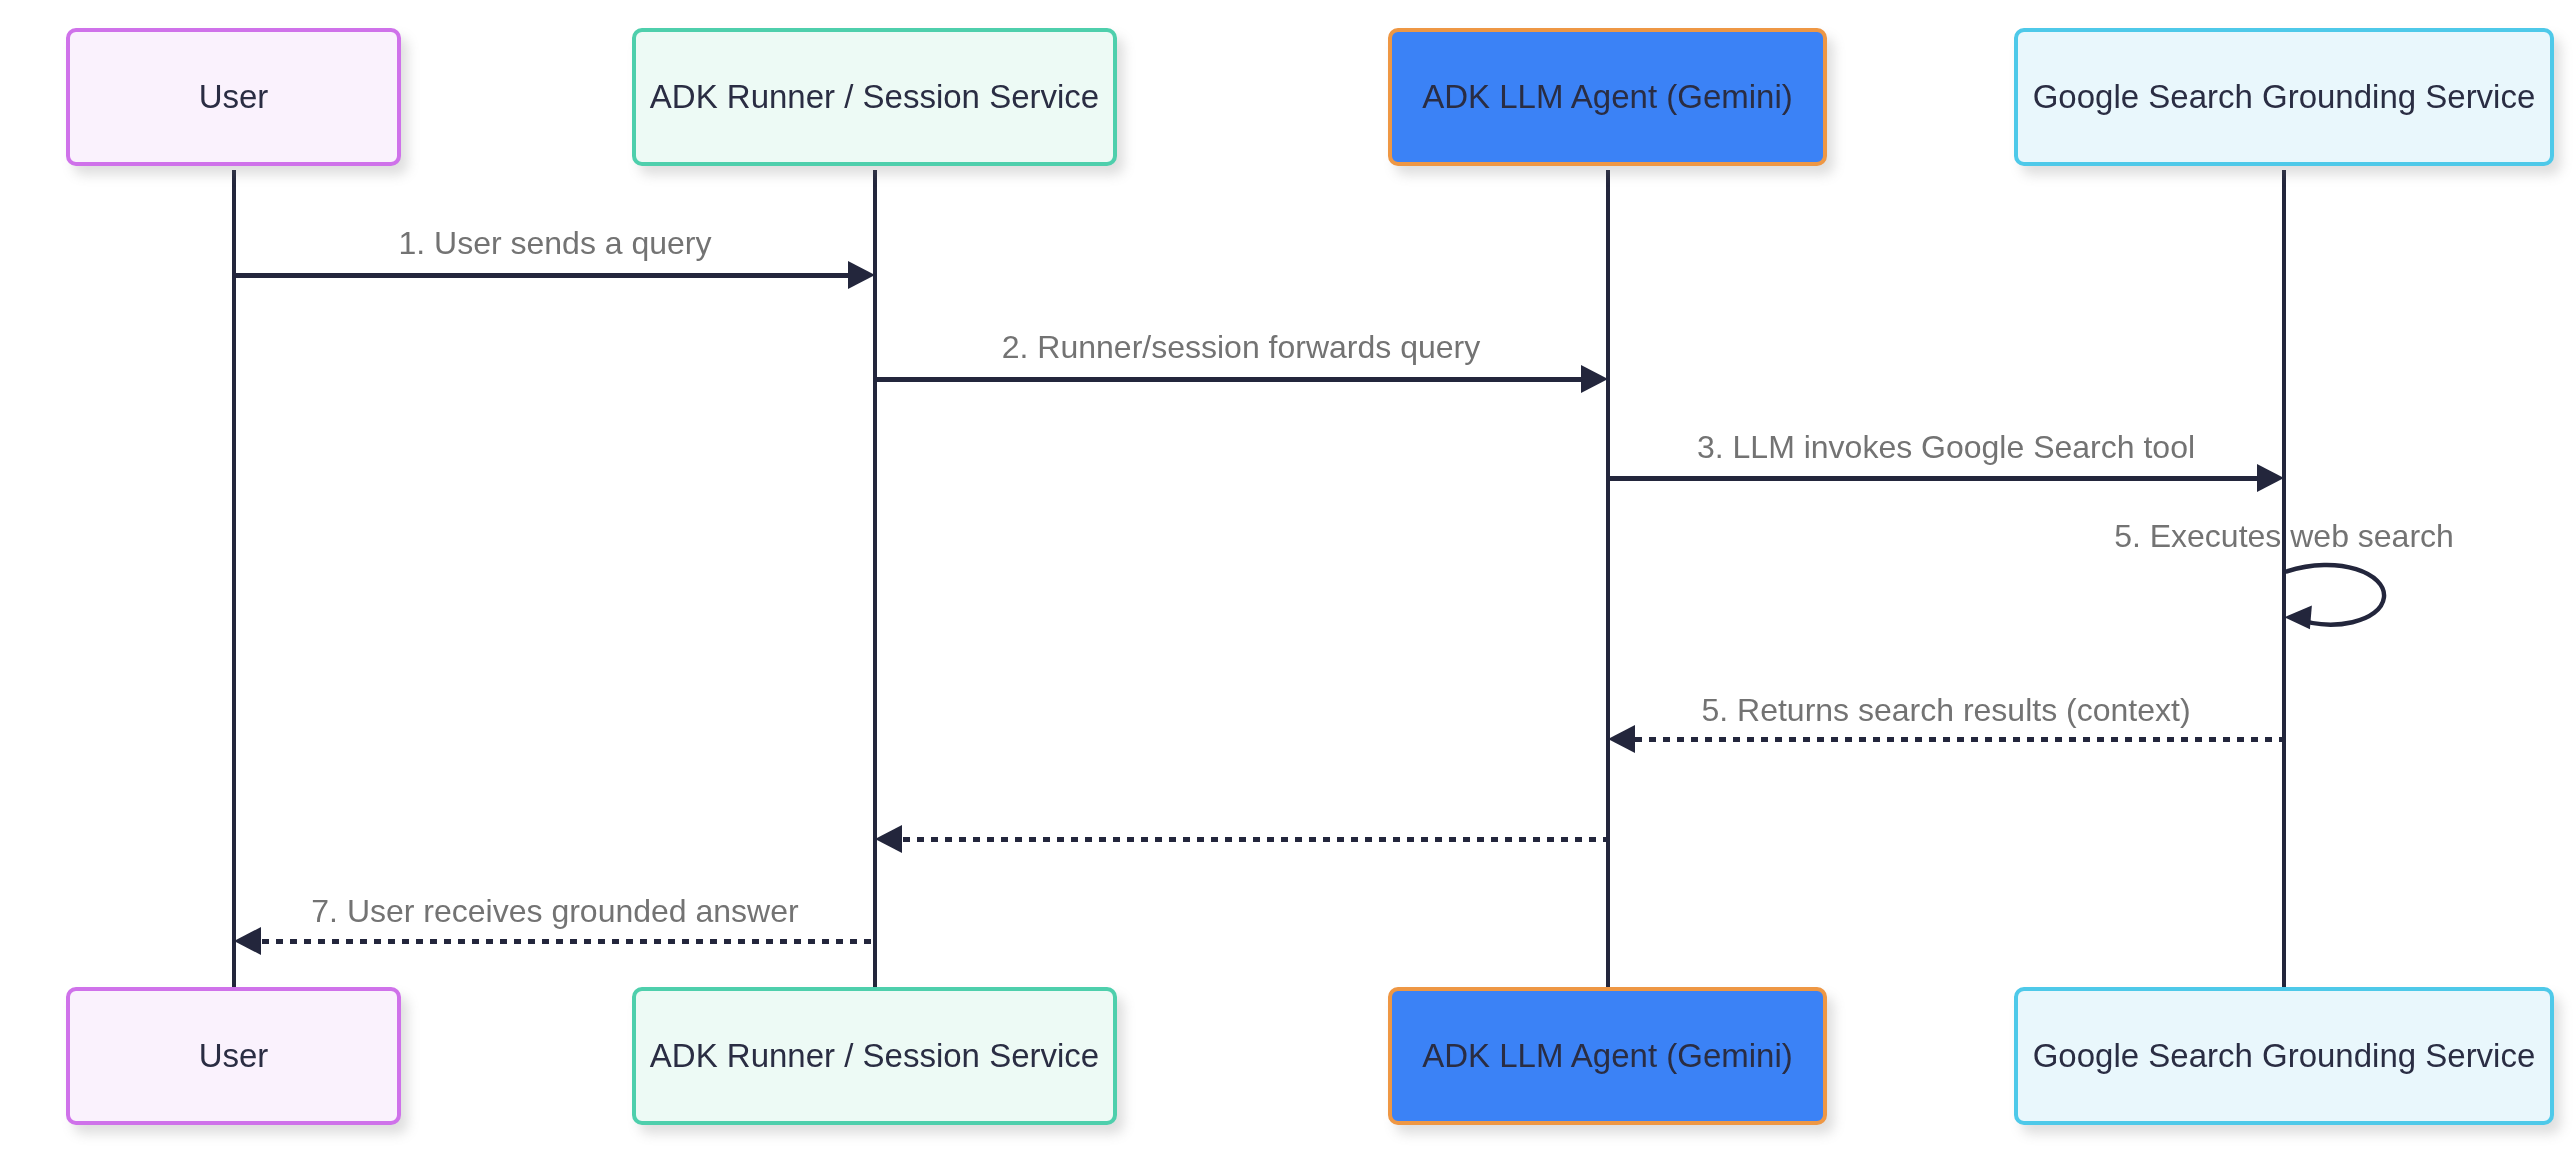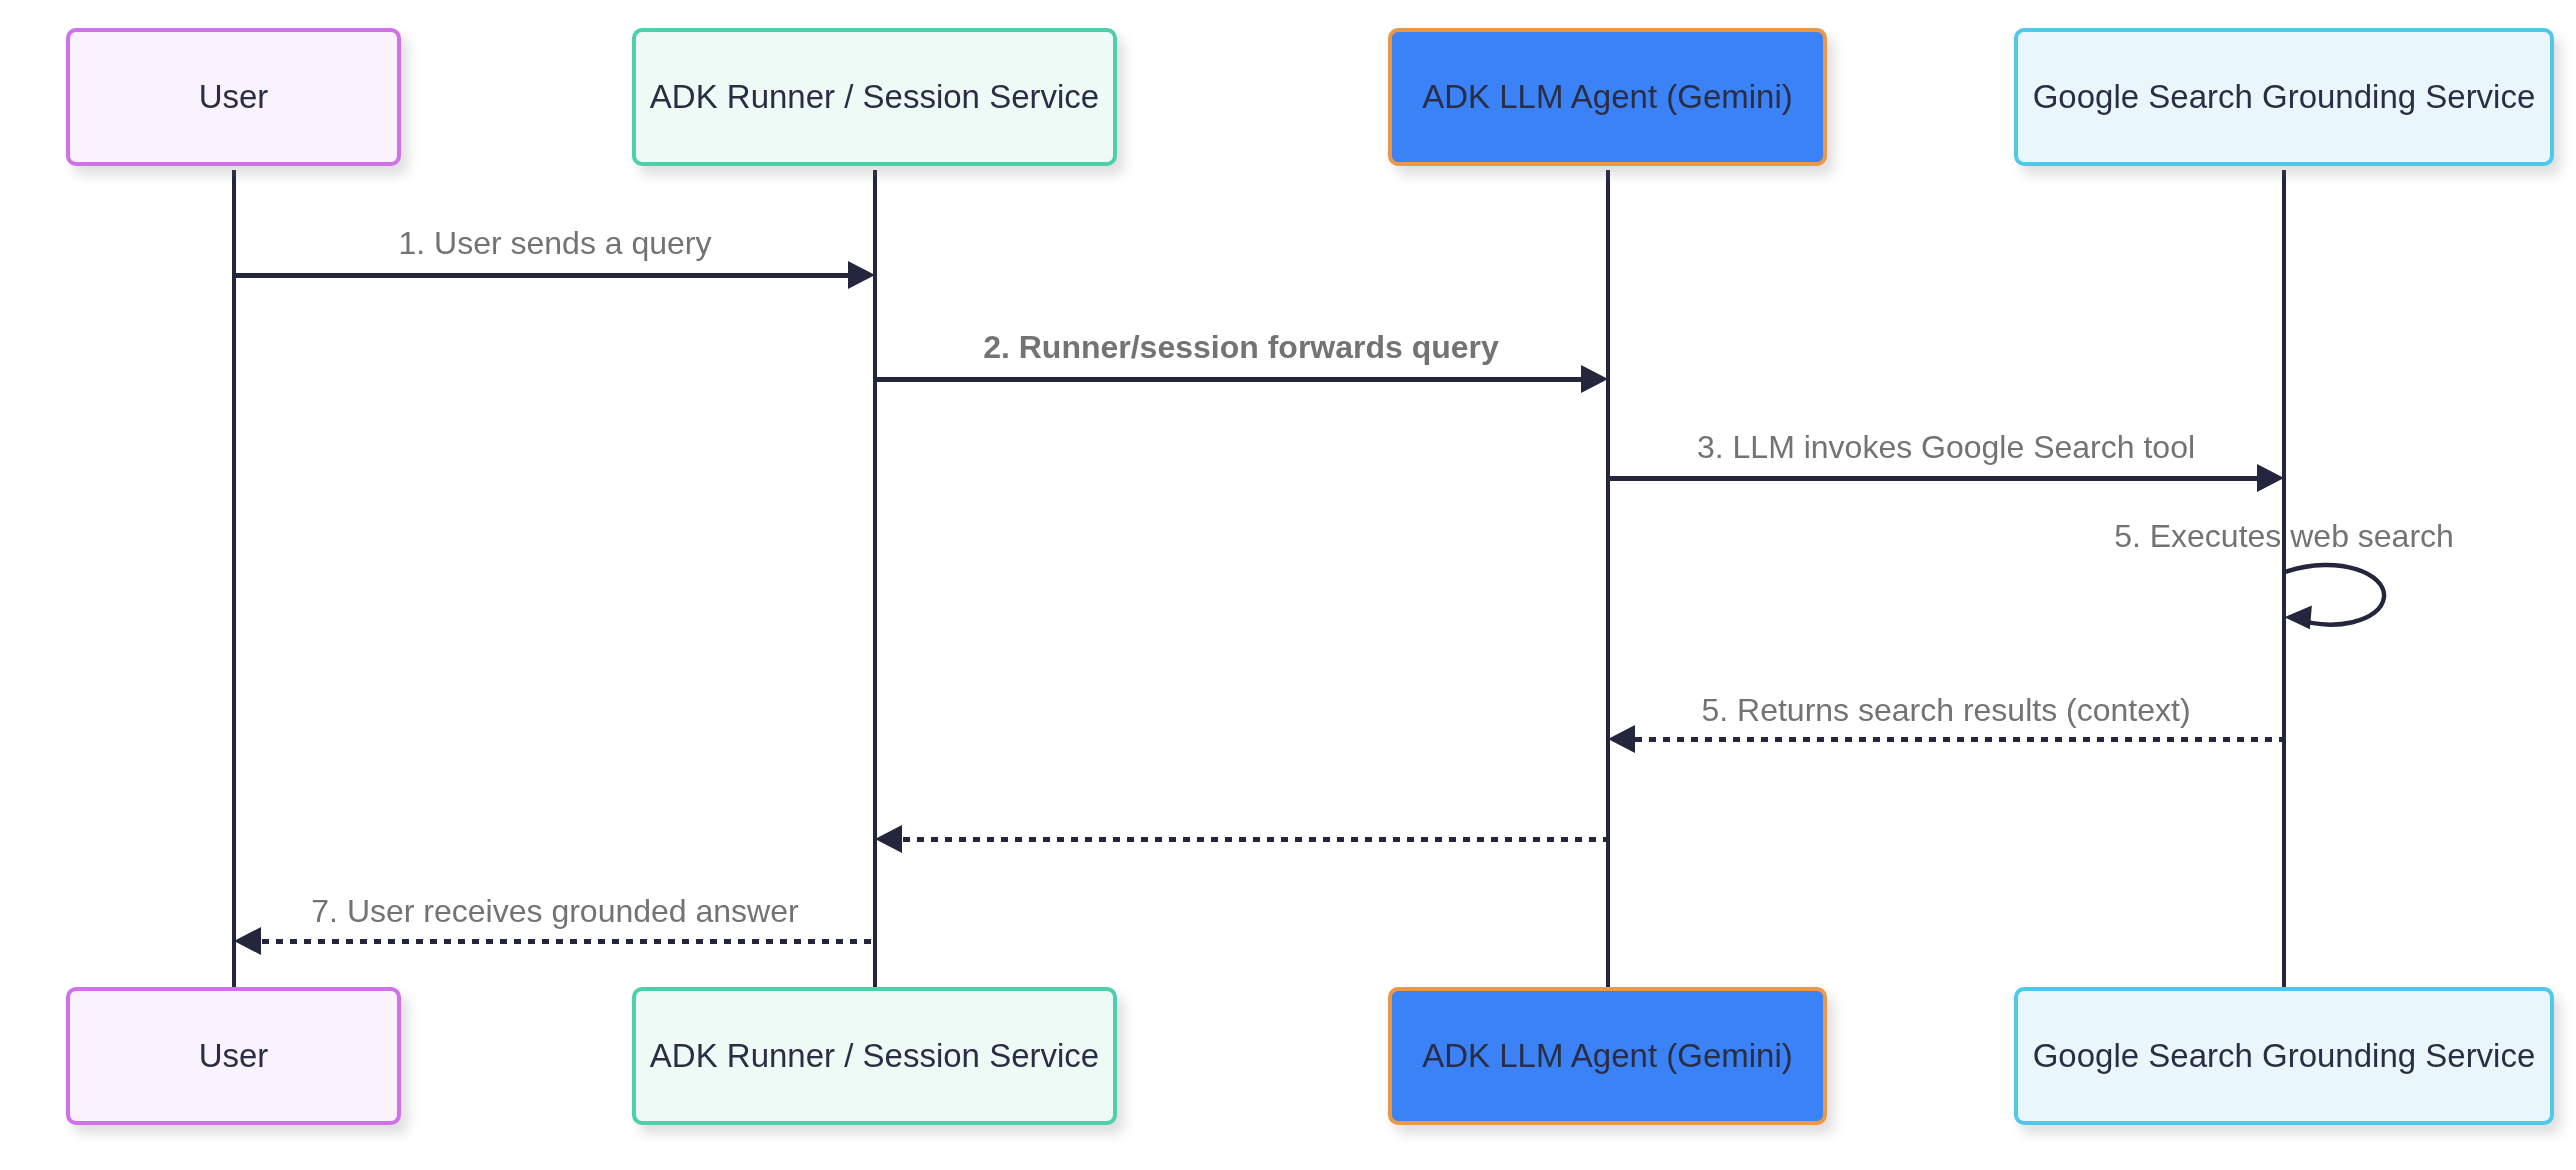--- a/index.html
+++ b/index.html
@@ -79,21 +79,21 @@
       <span>ADK LLM Agent (Gemini)</span>
     </div>
   <div class="actor-box row-bottom c-google pos-google">
       <span>Google Search Grounding Service</span>
     </div>
 
   <div class="msg-label" style="left:555px;top:225px;">1. User sends a query</div>
   <div class="msg-line" style="left:234px;top:273px;width:619px;"></div>
   <div class="arrow-head arrow-right" style="left:848px;top:261px;"></div>
 
-  <div class="msg-label" style="left:1241px;top:329px;font-weight:bold;">2. Runner/session forwards query</div>
+  <div class="msg-label" style="left:1241px;top:329px;">2. Runner/session forwards query</div>
   <div class="msg-line" style="left:875px;top:377px;width:707px;"></div>
   <div class="arrow-head arrow-right" style="left:1581px;top:365px;"></div>
 
   <div class="msg-label" style="left:1946px;top:429px;">3. LLM invokes Google Search tool</div>
   <div class="msg-line" style="left:1608px;top:476px;width:651px;"></div>
   <div class="arrow-head arrow-right" style="left:2257px;top:464px;"></div>
 
   <div class="msg-label" style="left:2284px;top:518px;">5. Executes web search</div>
   <svg class="self-loop-svg" style="left:2282px;top:562px;" width="117" height="77" viewBox="0 0 118 78">
     <path d="M3,10 C58,-8 106,12 103,36 C100,60 52,72 10,56" fill="none" stroke="#23263c" stroke-width="4.5"></path>

